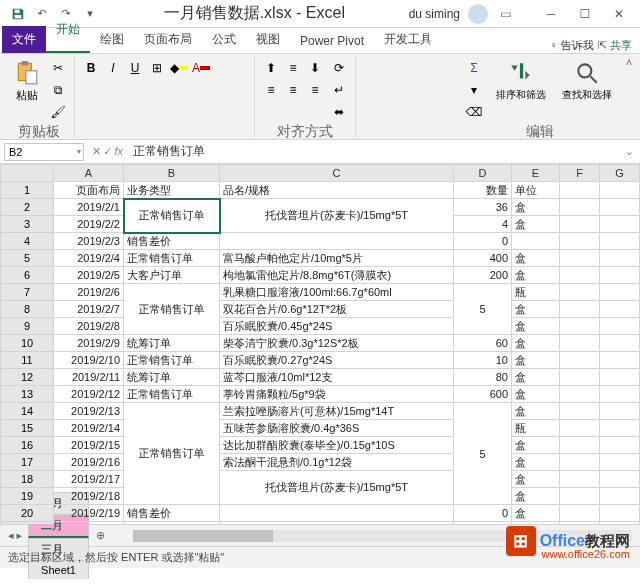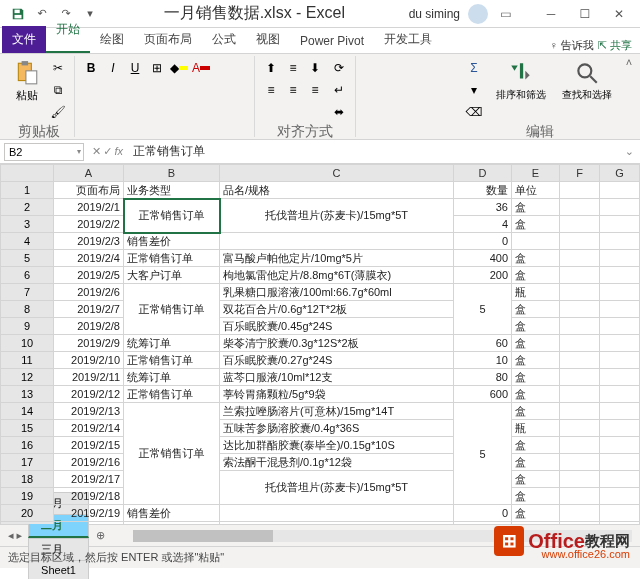--- a/index.html
+++ b/index.html
@@ -59,32 +59,32 @@
 .colF, .colG { width: 40px; }
 th.corner { background: #e6e6e6; }
 td.selected { outline: 2px solid #217346; outline-offset: -1px; }
 th.selcol, th.selrow { background: #d2d2d2; }
 .merge-center { text-align: center; vertical-align: middle; }
 
 
 .sheet-tabs { height: 22px; display: flex; align-items: center; border-top: 1px solid #d4d4d4; background: #f3f2f1; padding: 0 8px; gap: 0; }
 .nav-arrows { color: #666; padding-right: 6px; }
 .tab { padding: 3px 12px; border: 1px solid #ccc; border-bottom: none; background: #e6e6e6; font-size: 11px; margin-right: -1px; }
-.tab.active { background: #7dd3fc; border-bottom: 2px solid #217346; color: #217346; font-weight: bold; }
+.tab.active { background: #f9a8d4; border-bottom: 2px solid #217346; color: #217346; font-weight: bold; }
 .addtab { padding: 0 8px; color: #666; }
 .hscroll { flex: 1; height: 12px; margin-left: 20px; background: #e6e6e6; position: relative; }
 .hscroll .thumb { position: absolute; left: 0; width: 140px; height: 100%; background: #c1c1c1; }
 
 
 .statusbar { height: 22px; background: #f3f2f1; border-top: 1px solid #d4d4d4; display: flex; align-items: center; padding: 0 8px; font-size: 11px; color: #444; }
 
 
 .watermark { position: absolute; right: 10px; bottom: 28px; display: flex; align-items: center; font-weight: bold; }
 .watermark .logo { width: 30px; height: 30px; background: #d83b01; display: flex; align-items: center; justify-content: center; color: #fff; font-size: 18px; border-radius: 4px; margin-right: 4px; }
-.watermark .t1 { color: #b91c1c; font-size: 20px; text-align: right; }
+.watermark .t1 { color: #3b82f6; font-size: 16px; text-align: right; }
 .watermark .t2 { color: #333; font-size: 15px; }
 .watermark .url { position: absolute; right: 0; top: 22px; font-size: 11px; color: #d83b01; font-weight: normal; }
 </style>
 </head>
 <body>
 
 <div class="titlebar">
   <div class="qat">
     <div class="qat-btn">
         <svg width="14" height="14" viewBox="0 0 16 16">

